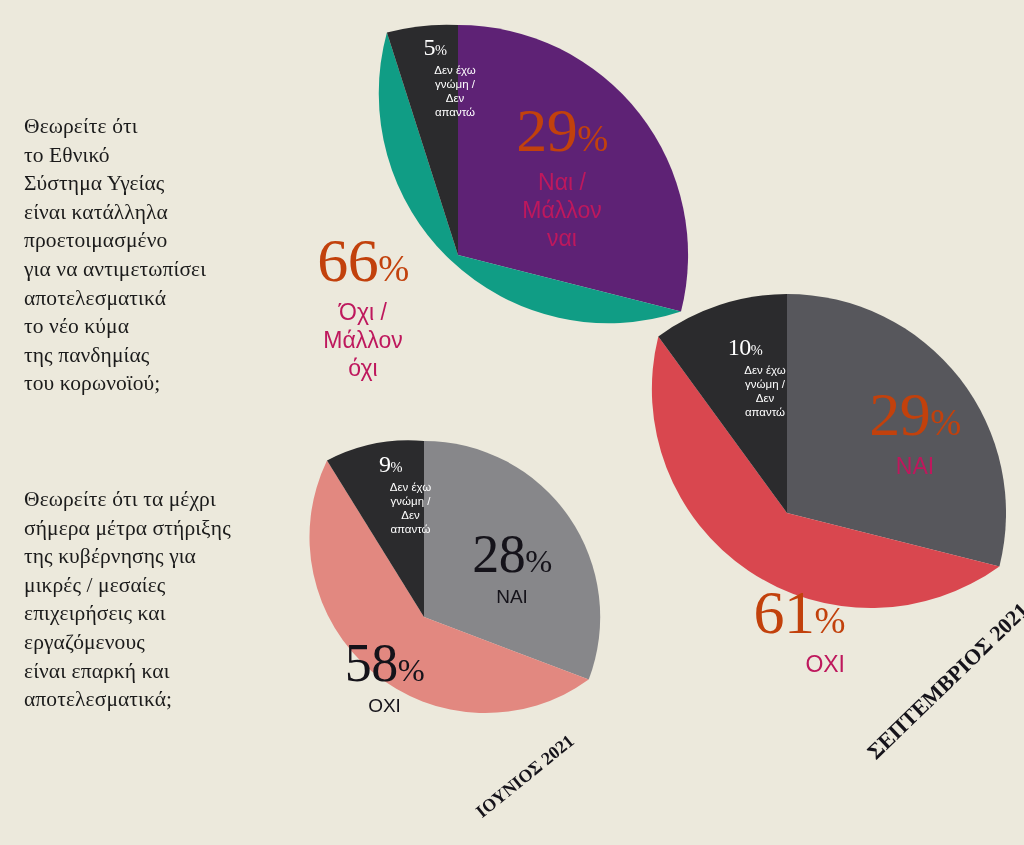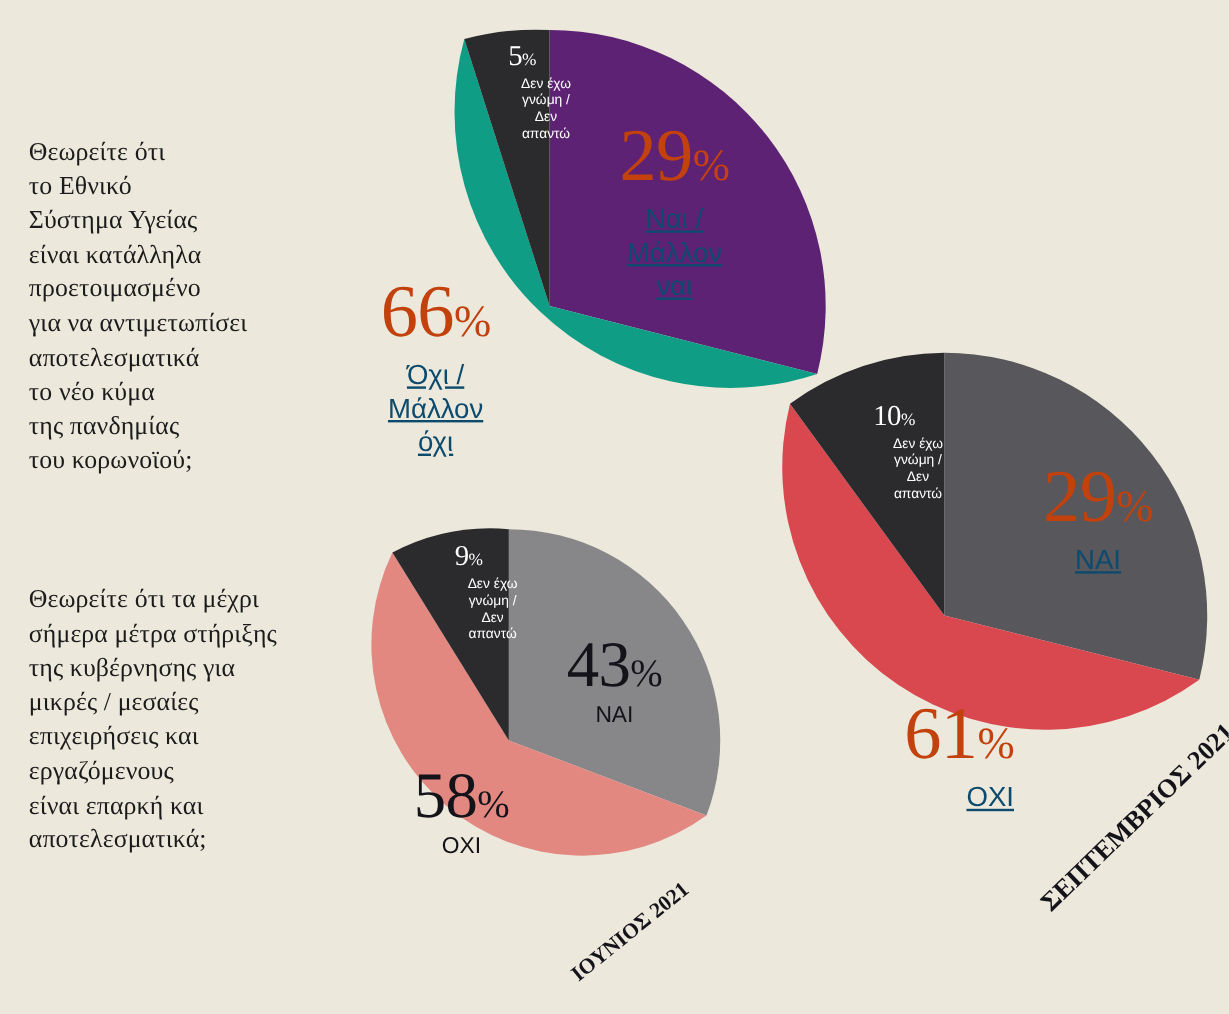--- a/index.html
+++ b/index.html
@@ -51,21 +51,21 @@
   .pct .sym { font-size: 0.60em; }
   .cap {
     display: block;
     font-family: "Liberation Sans", sans-serif;
     line-height: 1.22;
     white-space: pre-line;
   }
 
   
   .big-white .pct { font-size: 62px; color: #c2410c; }
-  .big-white .cap { font-size: 23px; color: #0c4a6e; margin-top: 5px; text-decoration: underline; }
+  .big-white .cap { font-size: 23px; color: #be185d; margin-top: 5px; }
 
   
   .big-dark .pct { font-size: 54px; color: #15131a; }
   .big-dark .cap { font-size: 19px; color: #15131a; margin-top: 2px; }
 
   
   .small-white .pct { font-size: 24px; color: #ffffff; }
   .small-white .cap { font-size: 11.5px; color: #ffffff; margin-top: 3px; margin-left: 40px; }
 
   
@@ -162,21 +162,21 @@
     <span class="pct"><span>10</span><span class="sym">%</span></span>
     <span class="cap">Δεν έχω
 γνώμη /
 Δεν
 απαντώ</span>
   </div>
 
   <div class="date-label" id="date-sep">ΣΕΠΤΕΜΒΡΙΟΣ 2021</div>
 
   <div class="slice-label big-dark" style="left:442px; top:526px; width:140px;">
-    <span class="pct"><span>43</span><span class="sym">%</span></span>
+    <span class="pct"><span>28</span><span class="sym">%</span></span>
     <span class="cap">ΝΑΙ</span>
   </div>
 
   <div class="slice-label big-dark" style="left:312px; top:635px; width:145px;">
     <span class="pct"><span>58</span><span class="sym">%</span></span>
     <span class="cap">ΟΧΙ</span>
   </div>
 
   <div class="slice-label small-white" style="left:343px; top:452px; width:95px;">
     <span class="pct"><span>9</span><span class="sym">%</span></span>

